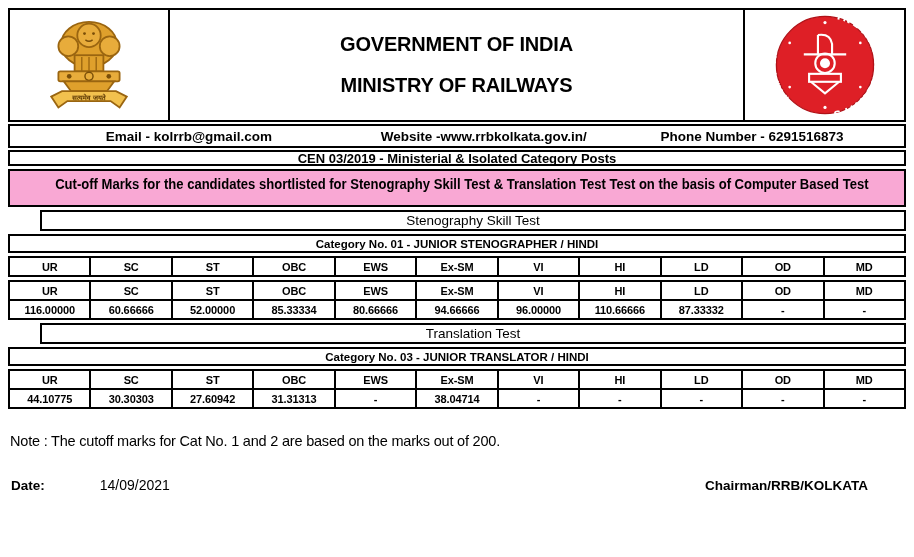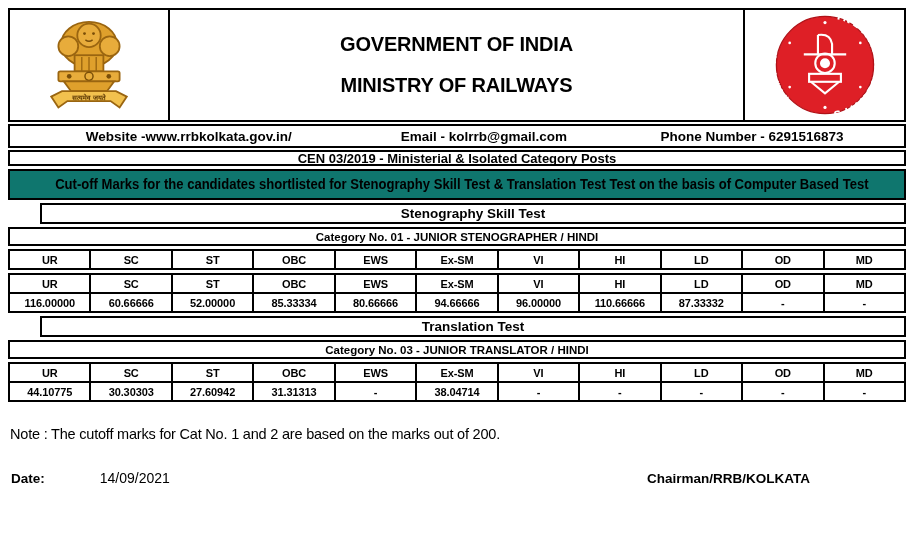--- a/index.html
+++ b/index.html
@@ -46,34 +46,34 @@
   .contact-row {
     height: 24px; display: grid; grid-template-columns: 40% 26% 34%;
     align-items: center;
   }
   .contact-row span { text-align: center; font-weight: bold; font-size: 13.5px; }
   .cen-row {
     height: 16px; display: flex; align-items: center; justify-content: center;
     font-weight: bold; font-size: 13px;
   }
   .banner {
-    background: #0f766e;
+    background: #f9a8d4;
     margin-top: 3px;
-    padding: 4px 0 5px 0;
+    padding: 4px 0 12px 0;
     text-align: center;
   }
   .banner .bline { display: block; text-align: center; white-space: nowrap; }
   .banner .bline span {
     display: inline-block; transform: scaleX(0.9); transform-origin: 50% 50%;
     font-weight: bold; font-size: 14.5px;
   }
   .section-row {
     margin-top: 3px; height: 21px;
     display: flex; align-items: center; justify-content: center;
-    font-weight: bold; font-size: 13.5px; margin-left: 32px;
+    font-weight: normal; font-size: 13.5px; margin-left: 32px;
   }
   .category-row {
     margin-top: 3px; height: 19px;
     display: flex; align-items: center; justify-content: center;
     font-weight: bold; font-size: 11.5px;
   }
 
   
   table.marks-table {
     width: 100%; margin-top: 3px;
@@ -83,21 +83,21 @@
     border: 2px solid #000;
     height: 19px; text-align: center; vertical-align: middle;
     font-weight: bold; font-size: 11px; letter-spacing: -0.1px;
   }
 
   
   .note { margin-top: 24px; padding-left: 2px; font-size: 14.5px; letter-spacing: -0.2px; }
   .footer-row { margin-top: 28px; display: flex; align-items: baseline; }
   .date-label { font-weight: bold; font-size: 13.5px; padding-left: 3px; }
   .date-value { font-size: 14px; margin-left: 55px; text-align: right; }
-  .signatory { margin-left: auto; margin-right: 96px; font-weight: bold; font-size: 13.5px; }
+  .signatory { margin-left: auto; margin-right: 38px; font-weight: bold; font-size: 13.5px; }
 
   svg text { font-family: "DejaVu Sans", sans-serif; }
 </style>
 </head>
 <body>
 
 <div class="page">
 
   <div class="header-band">
     <div class="emblem-cell">
@@ -166,22 +166,22 @@
           <circle cx="60" cy="58" r="4.5" fill="#fff"></circle>
           <rect x="42" y="70" width="36" height="9"></rect>
           <path d="M44 79 L60 92 L76 79"></path>
           <path d="M36 48 L84 48"></path>
         </g>
       </svg>
     </div>
   </div>
 
   <div class="band contact-row">
+    <span>Email - kolrrb@gmail.com</span>
     <span>Website -www.rrbkolkata.gov.in/</span>
-    <span>Email - kolrrb@gmail.com</span>
     <span>Phone Number - 6291516873</span>
   </div>
 
   <div class="band cen-row">CEN 03/2019 - Ministerial &amp; Isolated Category Posts</div>
 
   <div class="band banner">
     <span class="bline"><span>Cut-off Marks for the candidates shortlisted for Stenography Skill Test &amp; Translation Test Test on the basis of  Computer Based Test</span></span>
   </div>
 
   <div class="band section-row">Stenography Skill Test</div>

